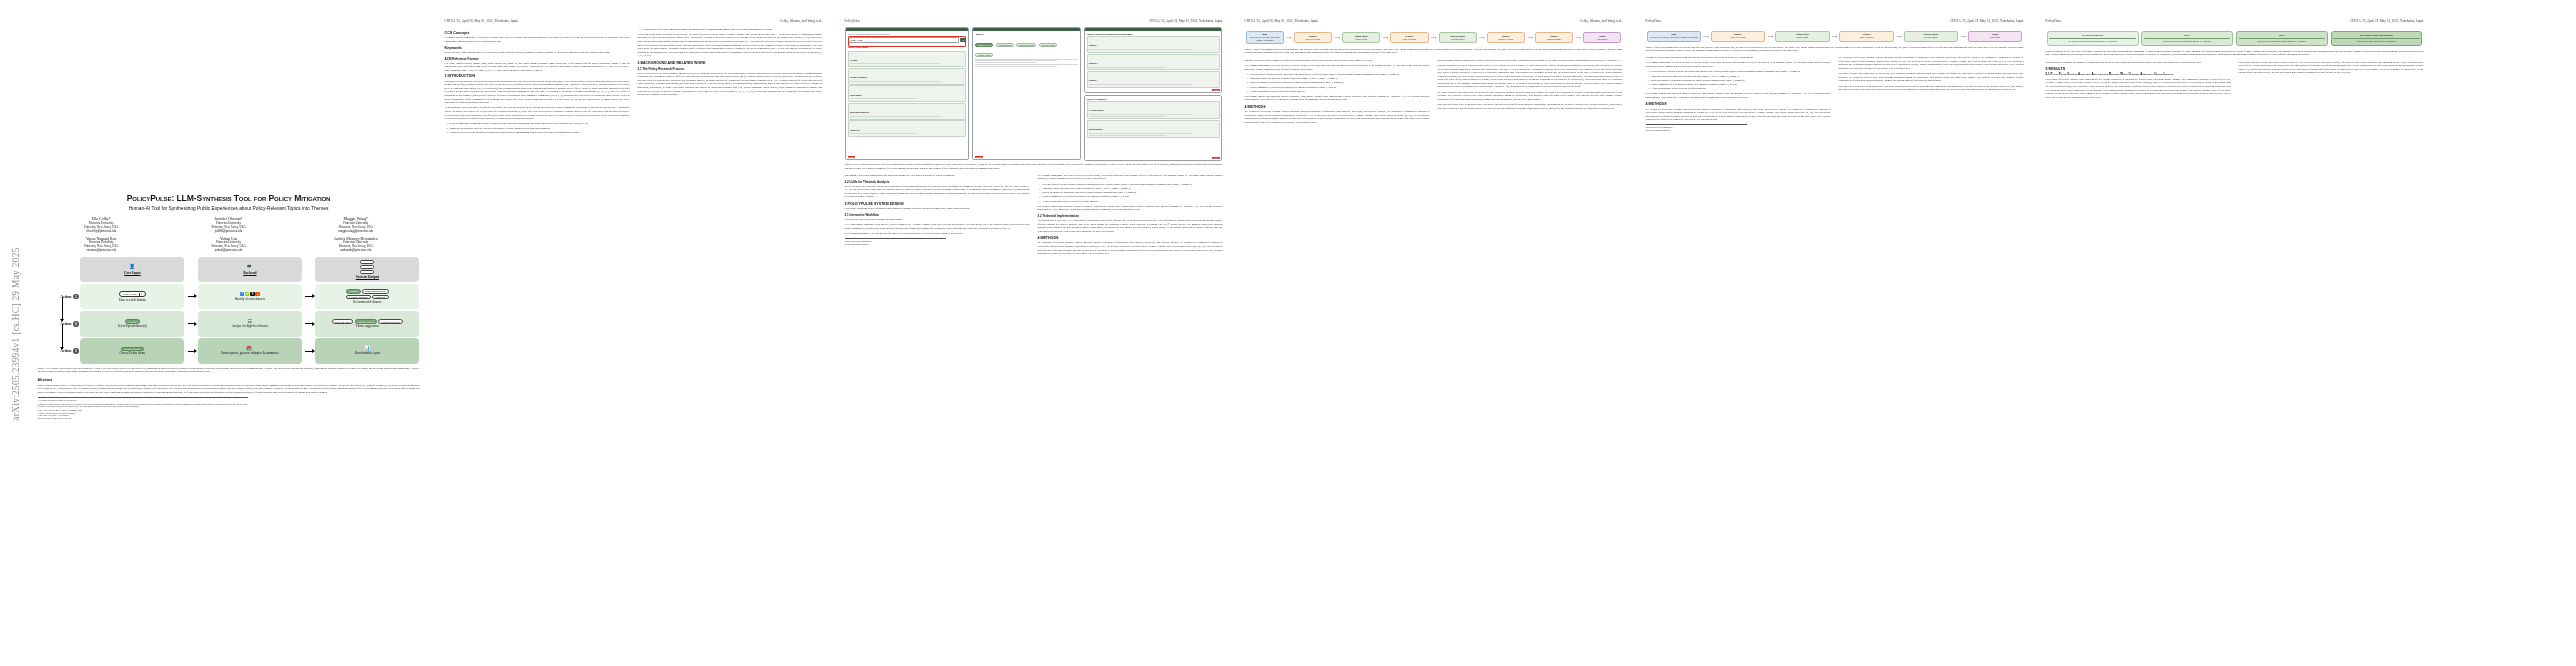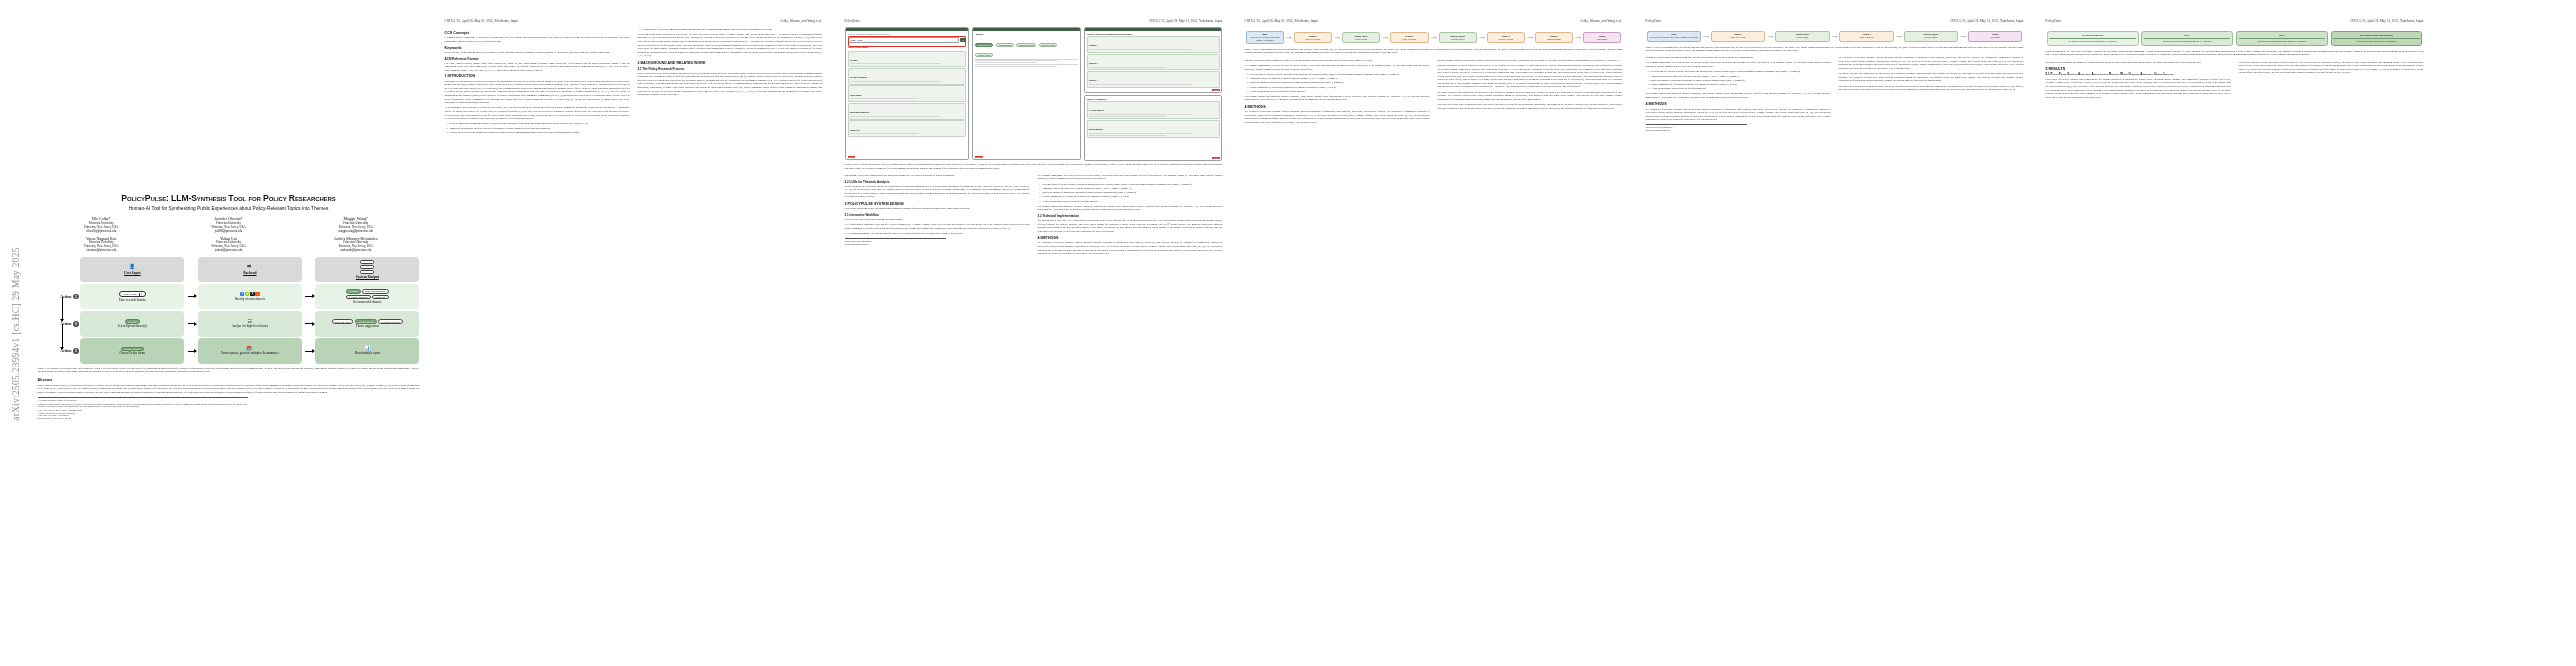--- a/index.html
+++ b/index.html
@@ -134,21 +134,21 @@
   </div>
 
   <div class="page" style="left:32px;width:393px;">
     <div class="page-inner">
       <div class="hdr">
           <span class="c">&nbsp;</span>
           <span class="c">&nbsp;</span>
         </div>
       <div style="height:167px;"></div>
 
-      <div class="title"><span class="sc">PolicyPulse: LLM-Synthesis Tool for Policy Researchers</span></div>
+      <div class="title"><span class="sc">PolicyPulse: LLM-Synthesis Tool for Policy Mitigation</span></div>
       <div class="subtitle">Human-AI Tool for Synthesizing Public Experiences about Policy-Relevant Topics into Themes</div>
 
       <div class="authors">
         <div class="author">
           <div class="nm">Ella Colby*</div>
           <div class="af">Princeton University</div>
           <div class="af">Princeton, New Jersey, USA</div>
           <div class="em">ellacolby@princeton.edu</div>
         </div>
         <div class="author">

